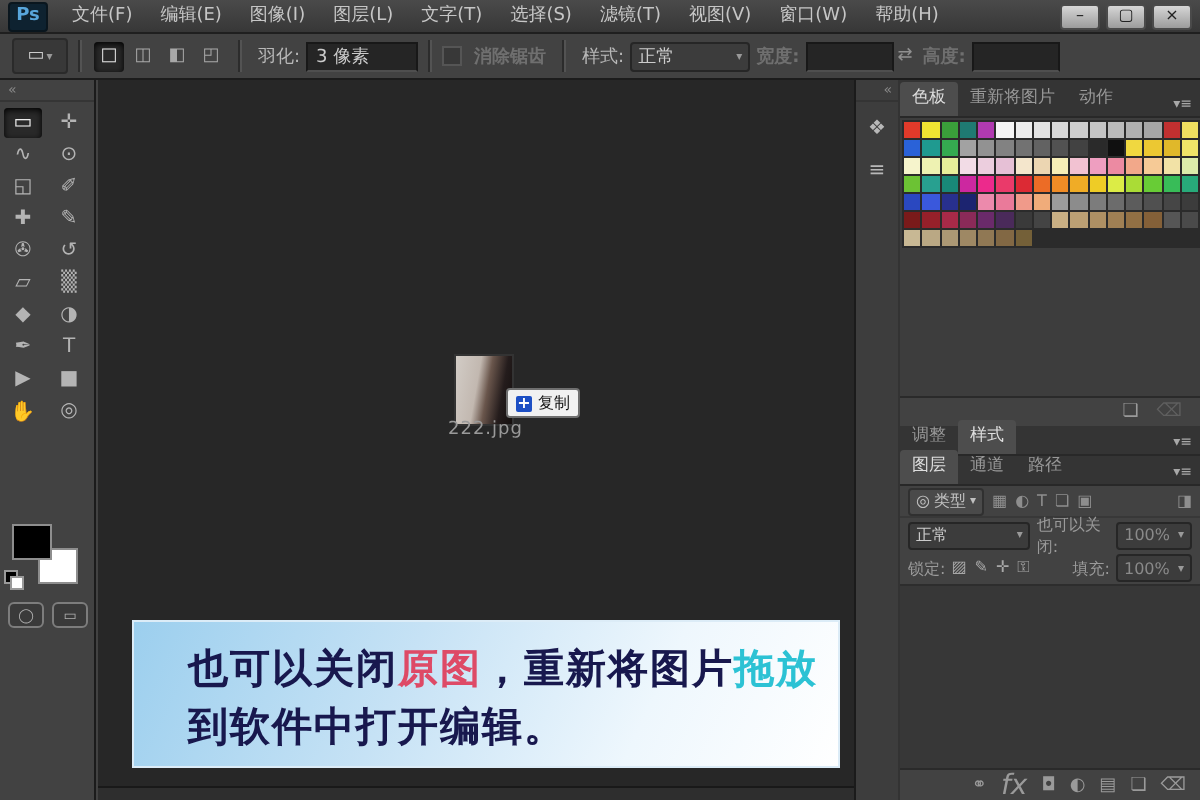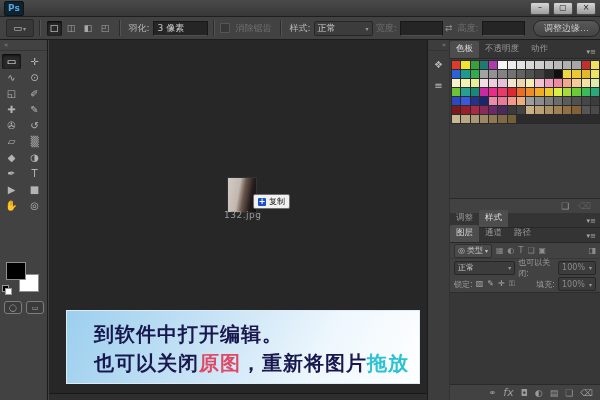--- a/index.html
+++ b/index.html
@@ -23,21 +23,21 @@
     border-bottom:1px solid #1c1c1c;display:flex;align-items:center;box-sizing:border-box;
     font-size:9px;color:#b8b8b8;padding-left:6px;}
   .vsep{width:1px;height:16px;background:#2c2c2c;border-right:1px solid #535353;margin:0 5px;}
   .tool-preset{width:26px;height:16px;background:#383838;border:1px solid #2a2a2a;
     display:flex;align-items:center;justify-content:center;gap:1px;color:#ccc;border-radius:2px;}
   .tool-preset .car{font-size:6px;color:#999;}
   .mode-btn{width:15px;height:15px;display:flex;align-items:center;justify-content:center;
     color:#a8a8a8;font-size:9px;border-radius:2px;margin:0 1px;}
   .mode-btn.active{background:#292929;box-shadow:inset 0 1px 3px #000;color:#e0e0e0;}
   .opt-label{margin:14px 3px;white-space:nowrap;}
-  .opt-label.dim{color:#6f6f6f;}
+  .opt-label.dim{color:#6f6f6f;font-weight:bold;}
   .field{background:#252525;border:1px solid #181818;border-bottom-color:#4f4f4f;height:13px;
     display:flex;align-items:center;padding:0 4px;color:#ccc;white-space:nowrap;}
   .dropdown{background:#3c3c3c;border:1px solid #262626;height:13px;display:flex;
     align-items:center;justify-content:space-between;padding:0 3px;color:#ccc;border-radius:2px;}
   .dropdown .car{font-size:6px;color:#999;margin-left:4px;}
   .checkbox{width:8px;height:8px;border:1px solid #555;background:#383838;margin-right:3px;}
   .link-icon{color:#909090;font-size:9px;margin:0 2px;}
   .refine-btn{background:linear-gradient(#585858,#444444);border:1px solid #262626;
     border-radius:9px;padding:1px 10px;color:#c8c8c8;font-size:9px;margin-left:8px;white-space:nowrap;}
   
@@ -112,29 +112,41 @@
   .val-box{width:30px;height:12px;color:#8a8a8a;}
   .lock-row{position:absolute;left:0;top:236px;width:150px;height:16px;display:flex;
     align-items:center;gap:3px;padding:0 4px;box-sizing:border-box;font-size:8px;color:#9a9a9a;}
   .lock-ic{font-size:8px;color:#a8a8a8;}
   .spacer{flex:1;}
   .layers-list{position:absolute;left:0;top:252px;width:150px;height:92px;background:#373737;
     border-top:1px solid #2d2d2d;box-sizing:border-box;}
   .layers-bottom{position:absolute;left:0;top:344px;width:150px;height:16px;background:#424242;
     border-top:1px solid #2a2a2a;display:flex;align-items:center;justify-content:flex-end;
     gap:7px;padding:0 7px;box-sizing:border-box;color:#9a9a9a;font-size:9px;}
-  .fx{font-style:italic;font-size:11px;}
+  .fx{font-style:italic;font-size:14px;}
 </style>
 </head>
 <body>
 
 <div id="app">
 
   <div class="titlebar">
     <div class="logo">Ps</div>
+    <div class="menu-items">
+        <span class="menu-item">文件(F)</span>
+        <span class="menu-item">编辑(E)</span>
+        <span class="menu-item">图像(I)</span>
+        <span class="menu-item">图层(L)</span>
+        <span class="menu-item">文字(T)</span>
+        <span class="menu-item">选择(S)</span>
+        <span class="menu-item">滤镜(T)</span>
+        <span class="menu-item">视图(V)</span>
+        <span class="menu-item">窗口(W)</span>
+        <span class="menu-item">帮助(H)</span>
+      </div>
     <div class="win-controls">
         <div class="win-btn">–</div>
         <div class="win-btn">▢</div>
         <div class="win-btn">×</div>
       </div>
   </div>
 
   <div class="optionsbar">
     <div class="tool-preset">
       <span>▭</span>
@@ -157,21 +169,20 @@
     <span class="opt-label">样式:</span>
     <div class="dropdown" style="width:52px">
       <span>正常</span>
       <span class="car">▾</span>
     </div>
     <span class="opt-label dim">宽度:</span>
     <div class="field" style="width:34px"></div>
     <span class="link-icon">⇄</span>
     <span class="opt-label dim">高度:</span>
     <div class="field" style="width:34px"></div>
-    <button class="refine-btn">调整边缘…</button>
   </div>
 
   <div class="toolbox">
     <div class="tb-head">«</div>
     <div class="tools">
         <div class="tool active">
           <span>▭</span>
         </div>
         <div class="tool">
           <span>✛</span>
@@ -240,40 +251,40 @@
     <div class="tb-btn" style="left:4px;top:261px">◯</div>
     <div class="tb-btn" style="left:26px;top:261px">▭</div>
   </div>
 
   <div class="canvas">
     <div class="thumb"></div>
     <div class="drag-tooltip">
       <span class="plus-badge">+</span>
       <span>复制</span>
     </div>
-    <div class="file-label">132.jpg</div>
+    <div class="file-label">222.jpg</div>
     <div class="caption">
+        <div class="cap-line"><span style="color: rgb(24, 24, 78);">也可以关闭</span><span style="color: rgb(222, 74, 102);">原图</span><span style="color: rgb(24, 24, 78);">，重新将图片</span><span style="color: rgb(44, 194, 212);">拖放</span></div>
         <div class="cap-line"><span style="color: rgb(24, 24, 78);">到软件中打开编辑。</span></div>
-        <div class="cap-line"><span style="color: rgb(24, 24, 78);">也可以关闭</span><span style="color: rgb(222, 74, 102);">原图</span><span style="color: rgb(24, 24, 78);">，重新将图片</span><span style="color: rgb(44, 194, 212);">拖放</span></div>
       </div>
     <div class="canvas-bottom"></div>
   </div>
 
   <div class="dock-strip">
     <div class="strip-head">«</div>
     <div>
         <div class="strip-icon">❖</div>
         <div class="strip-icon">≡</div>
       </div>
   </div>
 
   <div class="dock">
     <div class="tabbar sw-tabs">
         <span class="tab active">色板</span>
-        <span class="tab">不透明度</span>
+        <span class="tab">重新将图片</span>
         <span class="tab">动作</span>
         <span class="panel-menu">▾≡</span>
       </div>
     <div class="panel-body"></div>
     <div class="swatch-grid">
         <div class="swatch" style="background: rgb(224, 58, 42);"></div>
         <div class="swatch" style="background: rgb(240, 227, 50);"></div>
         <div class="swatch" style="background: rgb(58, 160, 58);"></div>
         <div class="swatch" style="background: rgb(31, 122, 114);"></div>
         <div class="swatch" style="background: rgb(176, 58, 176);"></div>

